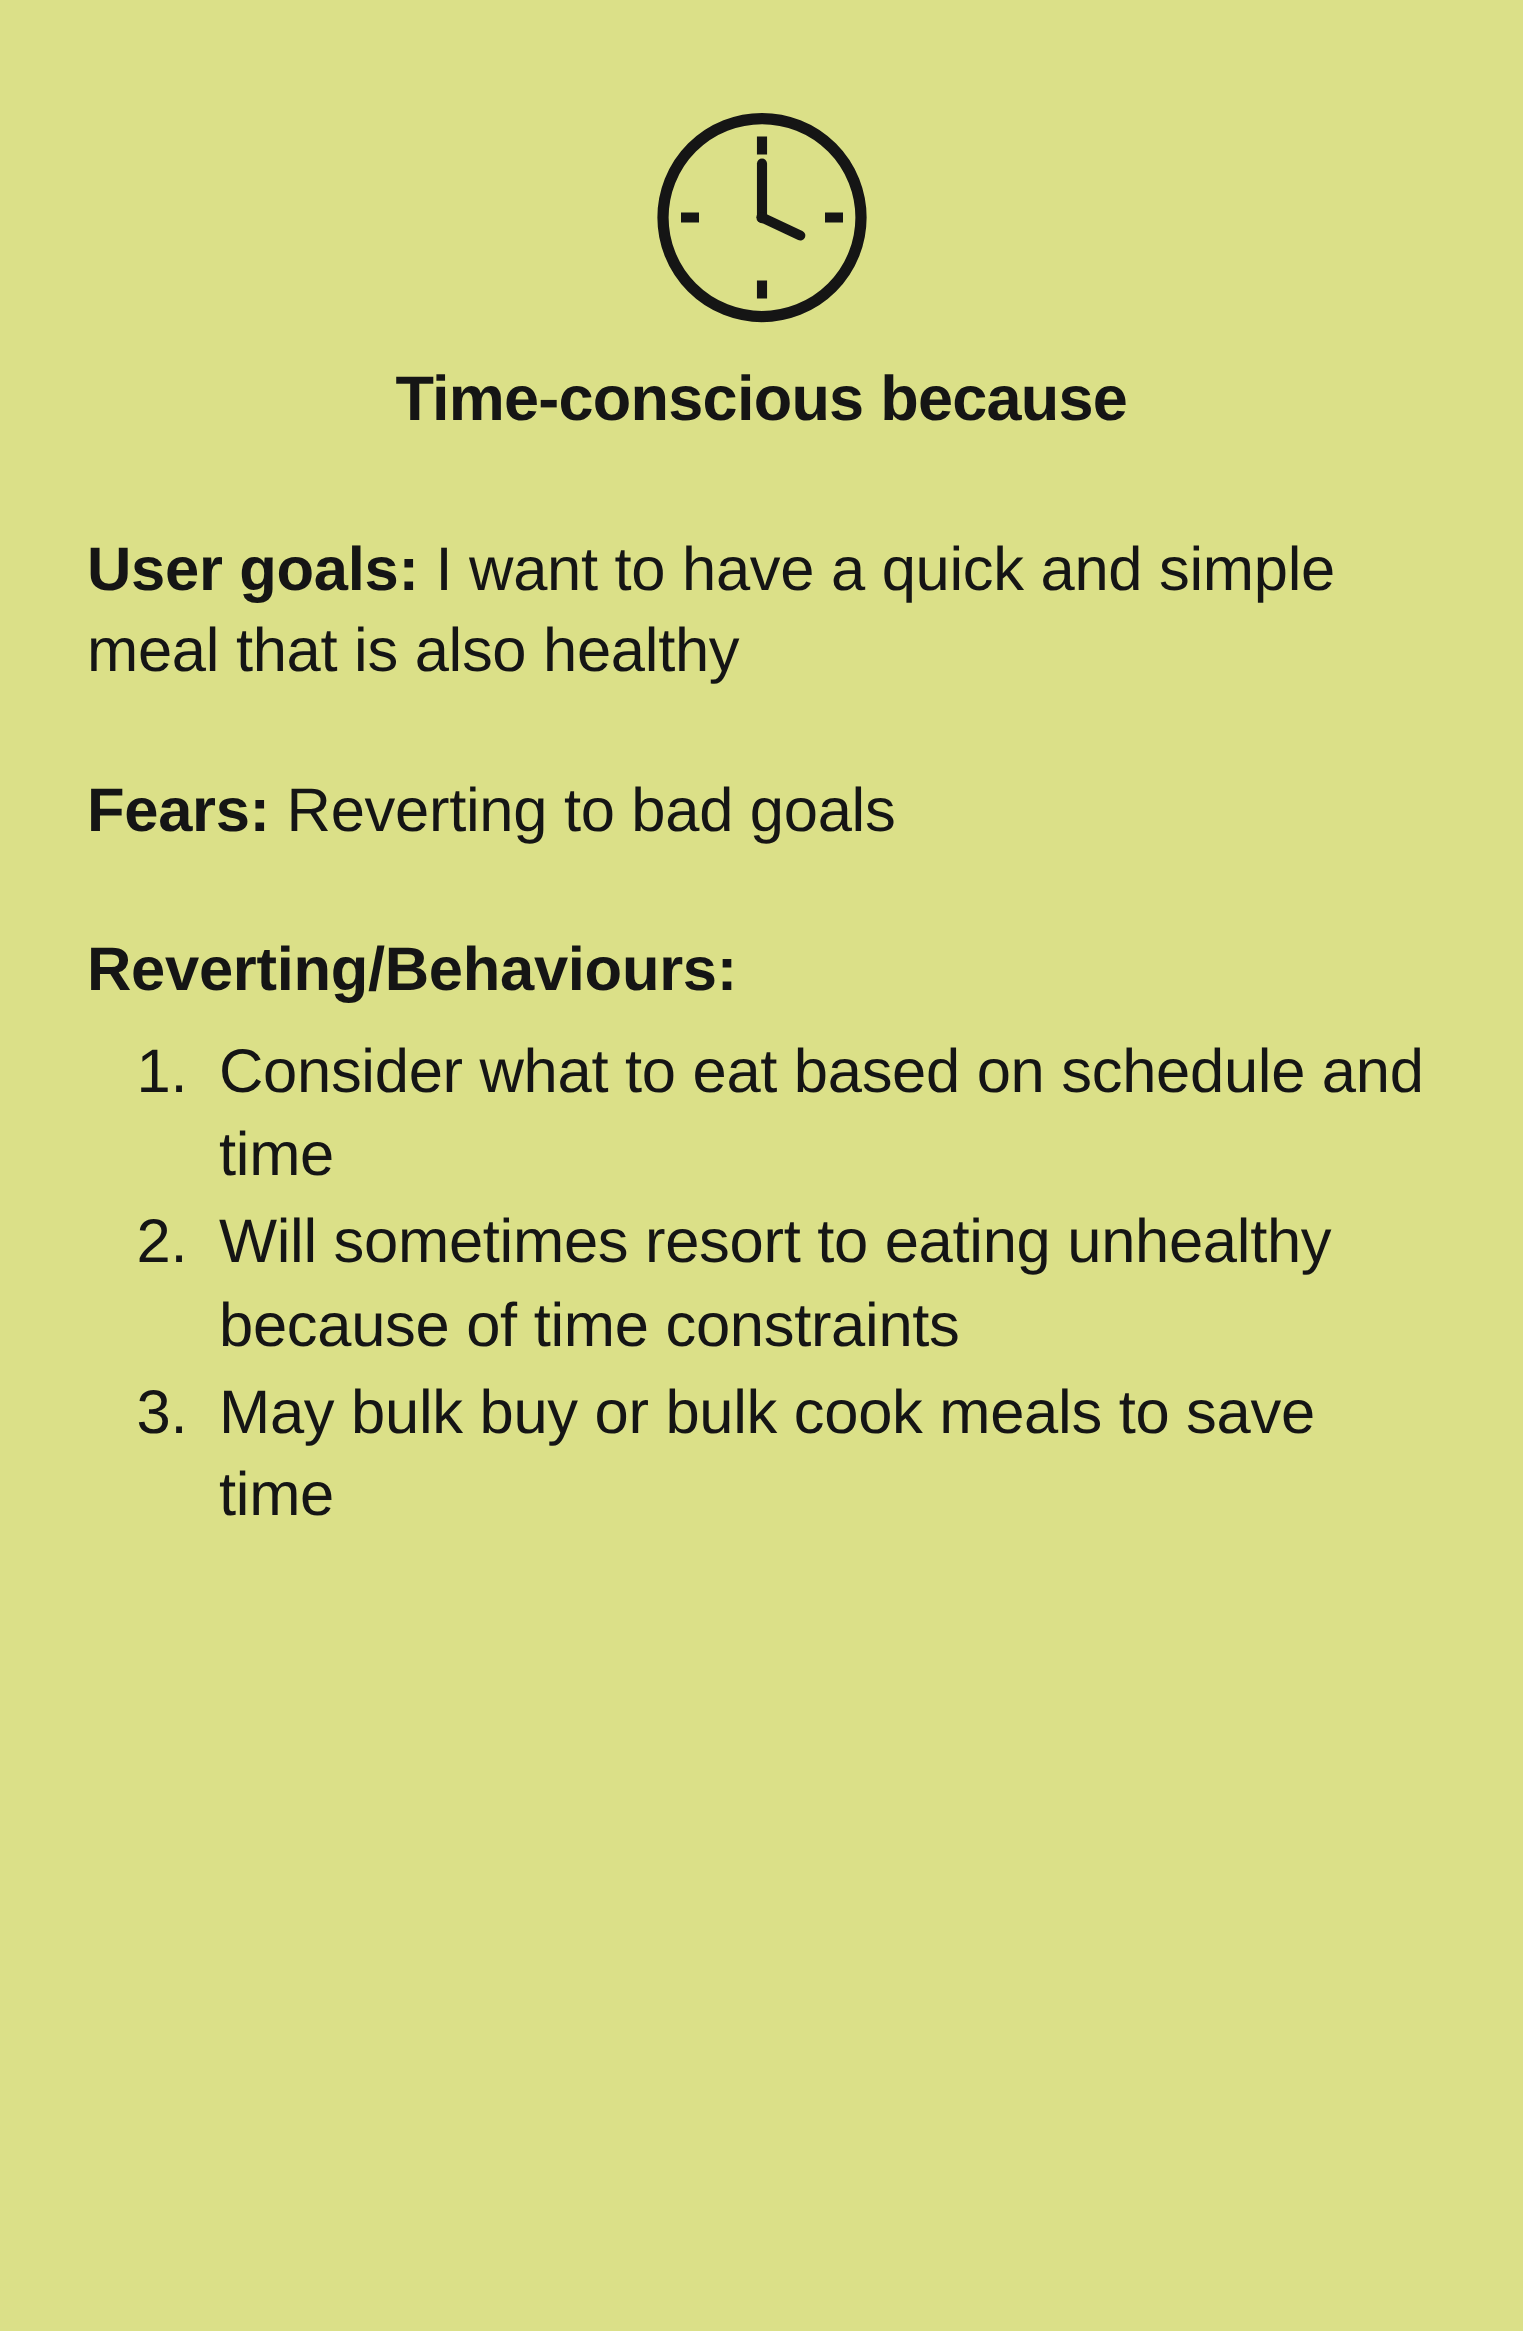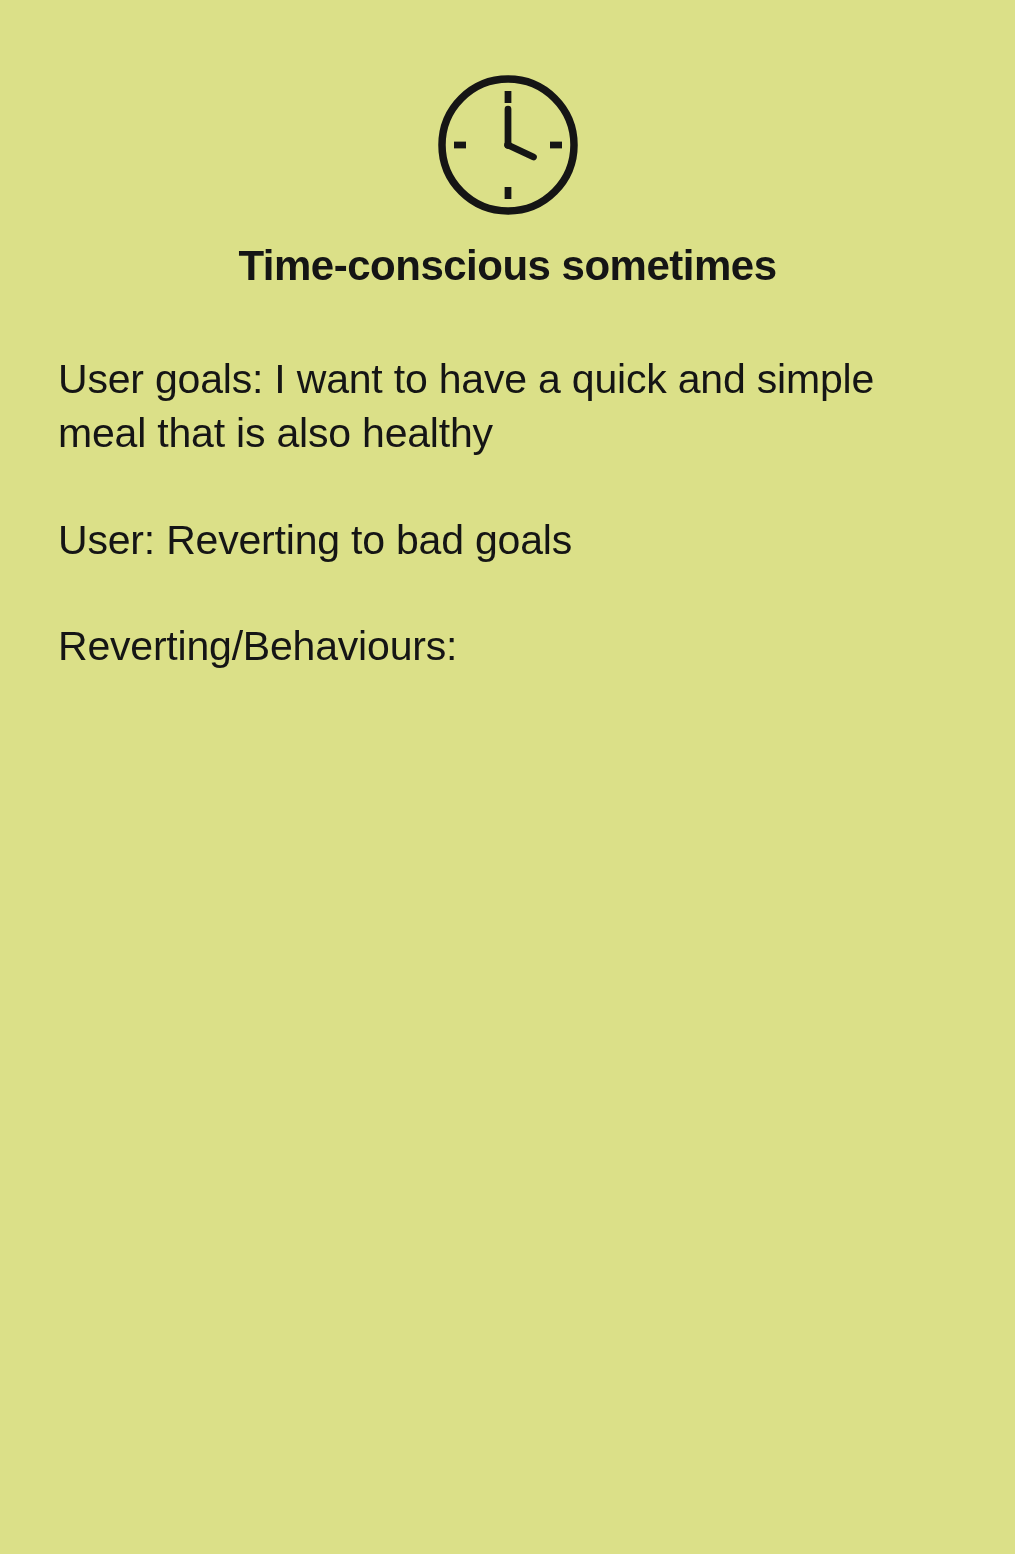--- a/index.html
+++ b/index.html
@@ -40,21 +40,21 @@
     margin: 0 0 62px 0;
     line-height: 1.15;
   }
   .block {
     font-size: 41px;
     line-height: 1.32;
     margin: 0 0 52px 0;
     letter-spacing: -0.2px;
   }
   .block .lbl {
-    font-weight: normal;
+    font-weight: bold;
   }
   .block.attitudes {
     margin-bottom: 10px;
   }
   ol.behaviours {
     margin: 4px 0 0 0;
     padding-left: 78px;
     font-size: 41px;
     line-height: 1.36;
     letter-spacing: -0.2px;
@@ -75,29 +75,34 @@
       <line x1="50" y1="14" x2="50" y2="22" stroke="#151515" stroke-width="4.5" stroke-linecap="butt"></line>
       <line x1="50" y1="78" x2="50" y2="86" stroke="#151515" stroke-width="4.5" stroke-linecap="butt"></line>
       <line x1="14" y1="50" x2="22" y2="50" stroke="#151515" stroke-width="4.5" stroke-linecap="butt"></line>
       <line x1="78" y1="50" x2="86" y2="50" stroke="#151515" stroke-width="4.5" stroke-linecap="butt"></line>
       <line x1="50" y1="50" x2="50" y2="26" stroke="#151515" stroke-width="4.5" stroke-linecap="round"></line>
       <line x1="50" y1="50" x2="67" y2="58" stroke="#151515" stroke-width="4.5" stroke-linecap="round"></line>
       <circle cx="50" cy="50" r="2.5" fill="#151515"></circle>
     </svg>
   </div>
 
-  <h1 class="title">Time-conscious sometimes</h1>
+  <h1 class="title">Time-conscious because</h1>
 
   <p class="block">
     <span class="lbl">User goals:</span><span> I want to have a quick and simple meal that is also healthy</span>
   </p>
 
 
   <p class="block">
-    <span class="lbl">User:</span><span> Reverting to bad goals</span>
+    <span class="lbl">Fears:</span><span> Reverting to bad goals</span>
   </p>
 
   <p class="block attitudes">
     <span class="lbl">Reverting/Behaviours:</span>
   </p>
 
+  <ol class="behaviours">
+    <li>Consider what to eat based on schedule and time</li>
+    <li>Will sometimes resort to eating unhealthy because of time constraints</li>
+    <li>May bulk buy or bulk cook meals to save time</li>
+  </ol>
 
 </div>
 
 </body></html>

